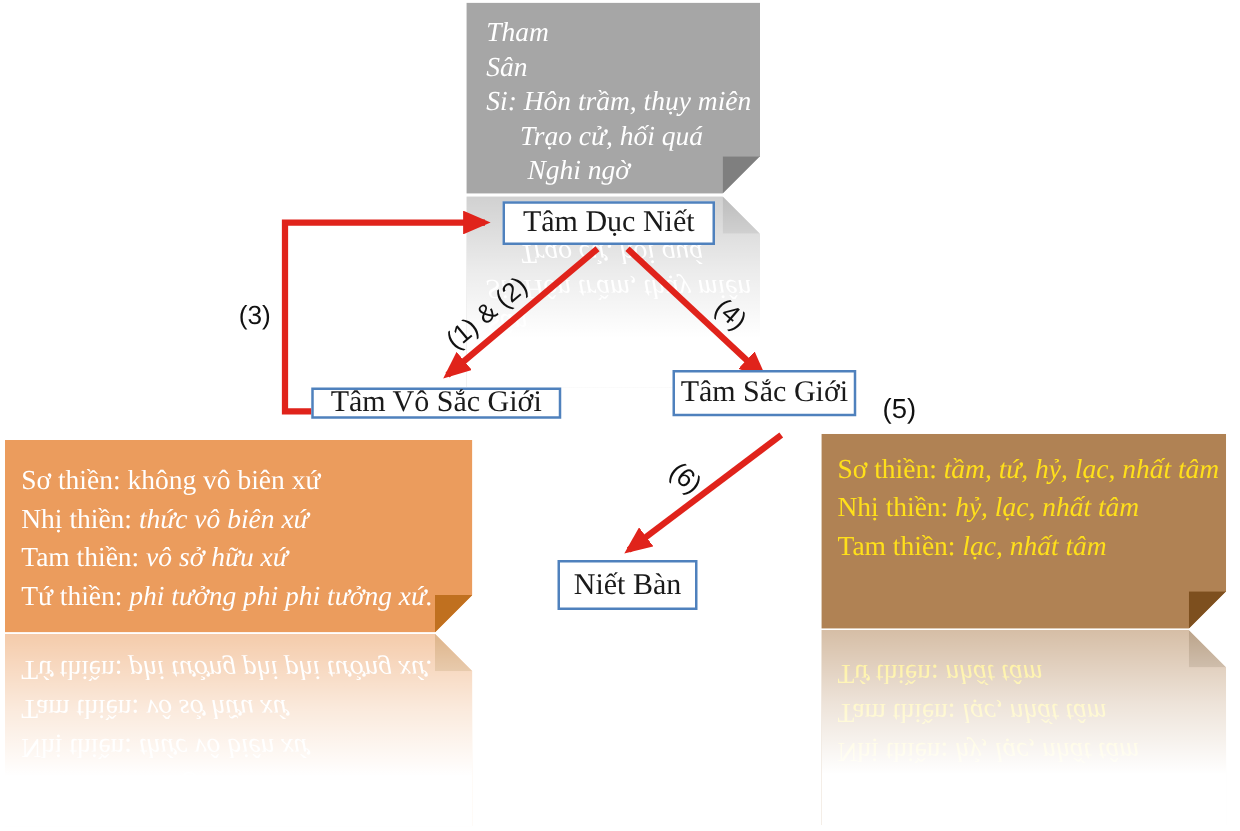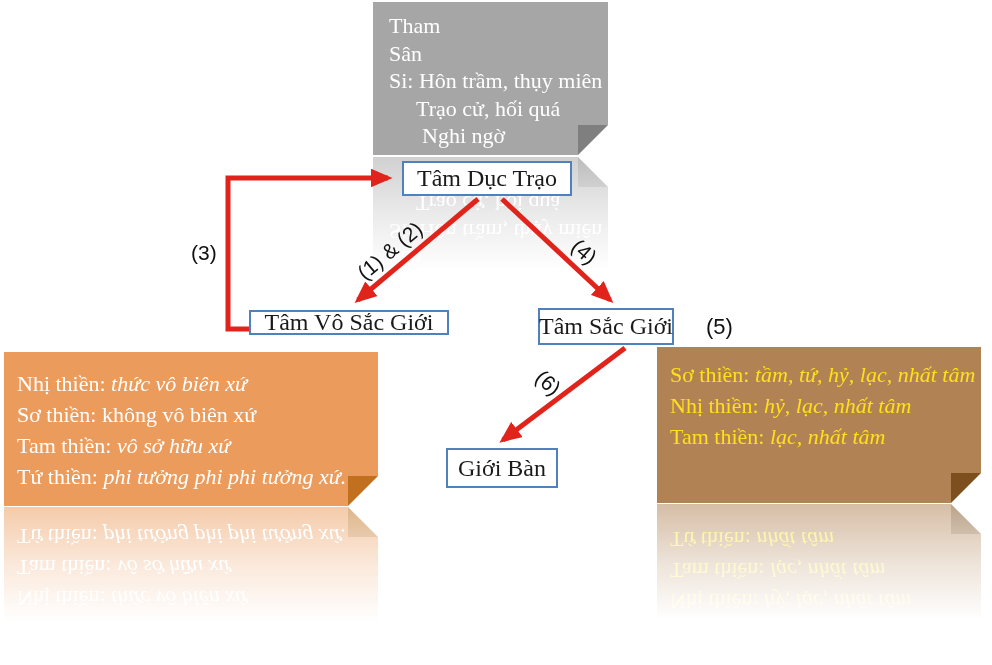--- a/index.html
+++ b/index.html
@@ -20,21 +20,21 @@
     clip-path: polygon(0 0, 100% 0, 0 100%);
   }
   .gray-sheet   { background:#a6a6a6; }
   .gray-fold    { background:#7f7f7f; }
   .orange-sheet { background:#eb9c5d; }
   .orange-fold  { background:#c0701f; }
   .brown-sheet  { background:#b08254; }
   .brown-fold   { background:#7d4f1e; }
 
   .content { position:absolute; inset:0; font-size:22px; }
-  .gray-content   { color:#ffffff; padding:10px 10px 0 16px; line-height:27.5px; }
+  .gray-content   { color:#ffffff; padding:10px 10px 0 16px; line-height:27.5px;font-style:italic; }
   .orange-content { color:#ffffff; padding:16px 8px 0 13px;  line-height:31px; }
   .brown-content  { color:#ffe01a; padding:12px 8px 16px 13px;  line-height:31px; }
   .nline { white-space:nowrap; }
   .val.it { font-style:italic; }
 
   
   .reflection { position:absolute; overflow:hidden; z-index:1; }
   .flipwrap { width:100%; height:100%; transform:scaleY(-1); }
   .fade {
     position:absolute; inset:0;
@@ -122,22 +122,22 @@
           <div class="nline" style="padding-left: 27px;">Trạo cử, hối quá</div>
           <div class="nline" style="padding-left: 33px;">Nghi ngờ</div>
         </div>
       <div class="fold gray-fold"></div>
     </div>
   </div>
 
   <div class="note-pos note-layer" style="left:4px; top:352px; width:374px; height:154px;">
     <div class="sheet orange-sheet">
       <div class="content orange-content">
+          <div class="nline"><span class="lbl">Sơ thiền: </span><span class="val">không vô biên xứ</span></div>
           <div class="nline"><span class="lbl">Nhị thiền: </span><span class="val it">thức vô biên xứ</span></div>
-          <div class="nline"><span class="lbl">Sơ thiền: </span><span class="val">không vô biên xứ</span></div>
           <div class="nline"><span class="lbl">Tam thiền: </span><span class="val it">vô sở hữu xứ</span></div>
           <div class="nline"><span class="lbl">Tứ thiền: </span><span class="val it">phi tưởng phi phi tưởng xứ.</span></div>
         </div>
       <div class="fold orange-fold"></div>
     </div>
   </div>
 
   <div class="note-pos note-layer" style="left:657px; top:347px; width:324px; height:156px;">
     <div class="sheet brown-sheet">
       <div class="content brown-content">
@@ -155,30 +155,30 @@
         <path d="M0,0 L4.4,1.9 L0,3.8 z" fill="#e0231b"></path>
       </marker>
     </defs>
     <path d="M250,329 L228,329 L228,178 L388,178" fill="none" stroke="#e0231b" stroke-width="5" marker-end="url(#ah)"></path>
     <path d="M478,199 L358,300" fill="none" stroke="#e0231b" stroke-width="5" marker-end="url(#ah)"></path>
     <path d="M502,199 L610,300" fill="none" stroke="#e0231b" stroke-width="5" marker-end="url(#ah)"></path>
     <path d="M625,348 L503,440" fill="none" stroke="#e0231b" stroke-width="5" marker-end="url(#ah)"></path>
   </svg>
 
   <div class="node" style="left:402px; top:161px; width:170px; height:35px;">
-    <span>Tâm Dục Trạo</span>
+    <span>Tâm Dục Niết</span>
   </div>
   <div class="node" style="left:249px; top:310px; width:200px; height:25px;">
     <span>Tâm Vô Sắc Giới</span>
   </div>
-  <div class="node" style="left:538px; top:308px; width:136px; height:37px;">
+  <div class="node" style="left:538px; top:296px; width:147px; height:37px;">
     <span>Tâm Sắc Giới</span>
   </div>
   <div class="node" style="left:446px; top:448px; width:112px; height:40px;">
-    <span>Giới Bàn</span>
+    <span>Niết Bàn</span>
   </div>
 
   <div class="elabel" style="left:191px; top:241px;">(3)</div>
   <div class="elabel rot-ccw" style="left:330px; top:239px; width:120px;">(1) &amp; (2)</div>
   <div class="elabel rot-cw" style="left:554px; top:240px; width:60px;">(4)</div>
   <div class="elabel" style="left:706px; top:314px; font-size:22px;">(5)</div>
   <div class="elabel rot-cw" style="left:518px; top:371px; width:60px;">(6)</div>
 
 </div>
 

